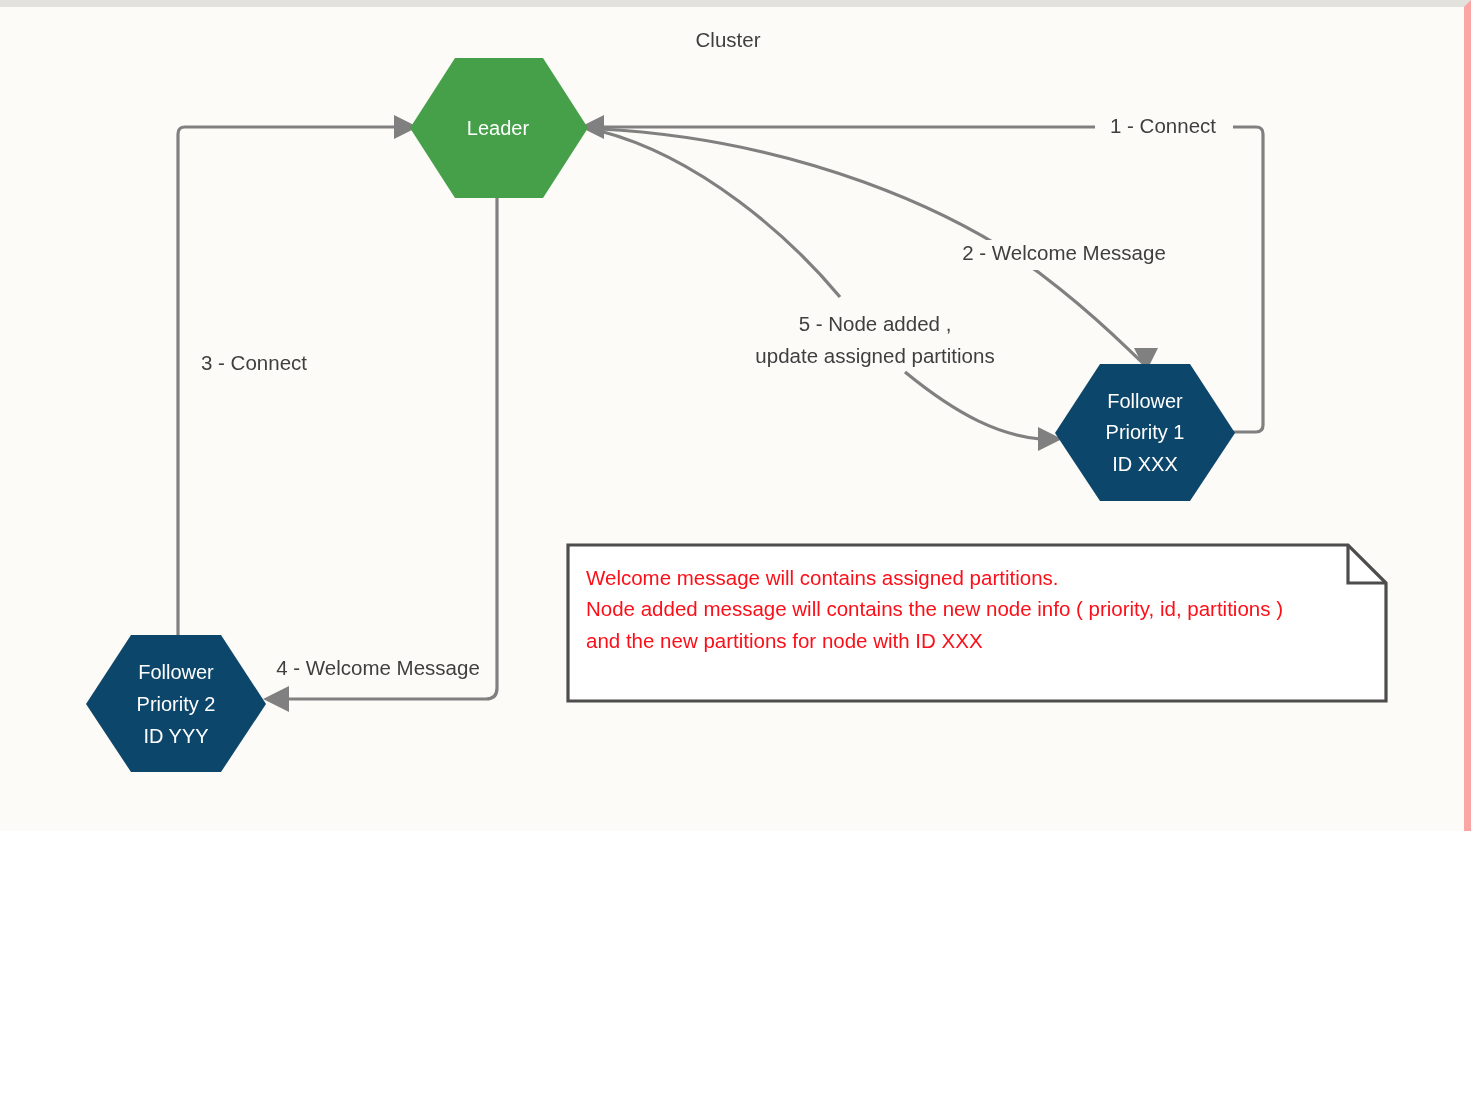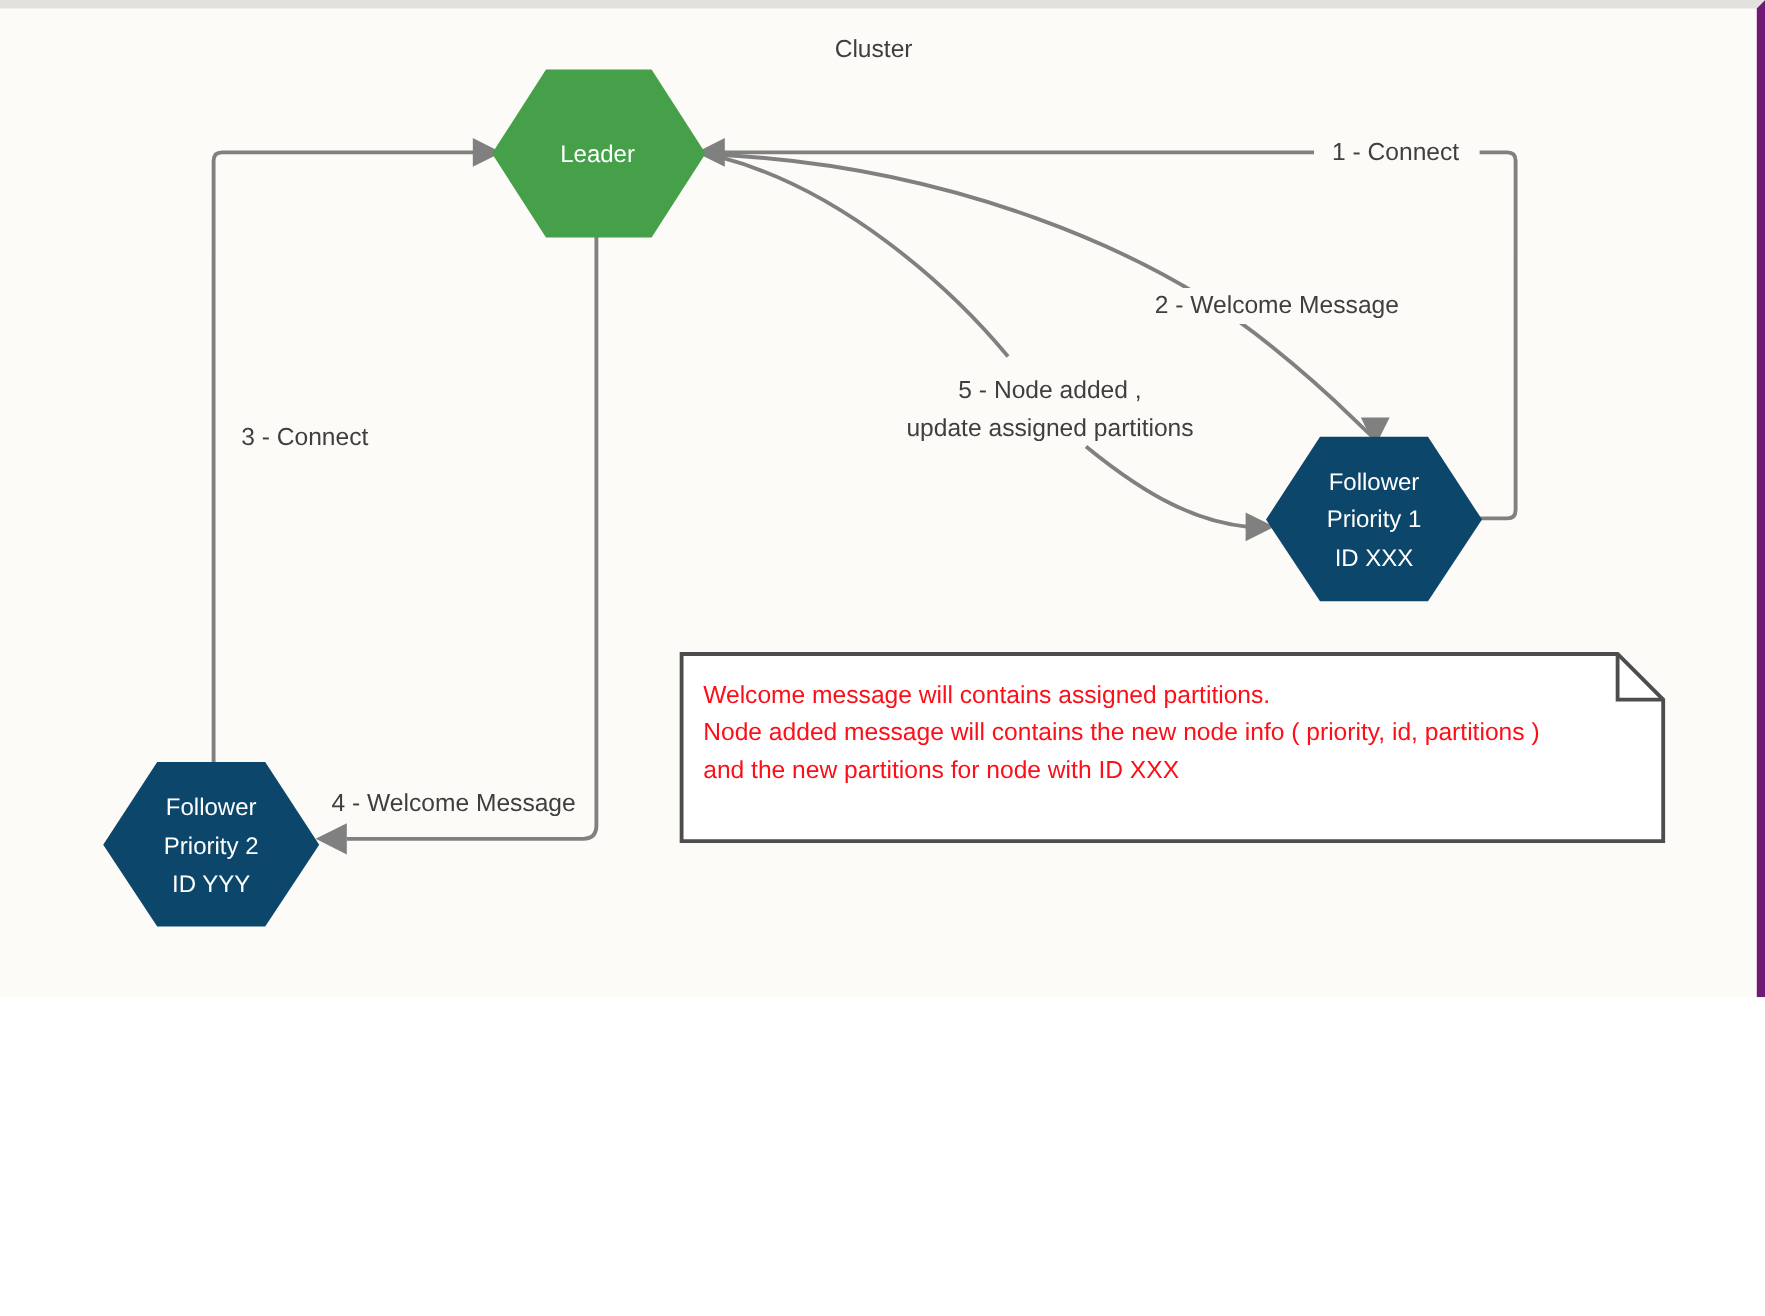--- a/index.html
+++ b/index.html
@@ -11,21 +11,21 @@
     font-family: "Liberation Sans", sans-serif;
   }
   #canvas {
     position: relative;
     width: 1471px;
     height: 831px;
     background: #fcfbf8;
     overflow: hidden;
     box-sizing: border-box;
     border-top: 7px solid #e2e1de;
-    border-right: 7px solid #701a75;
+    border-right: 7px solid #fca5a5;
   }
   #diagram-svg {
     position: absolute;
     left: 0;
     top: 0;
     width: 1471px;
     height: 1097px;
   }
   .edge-path {
     fill: none;

